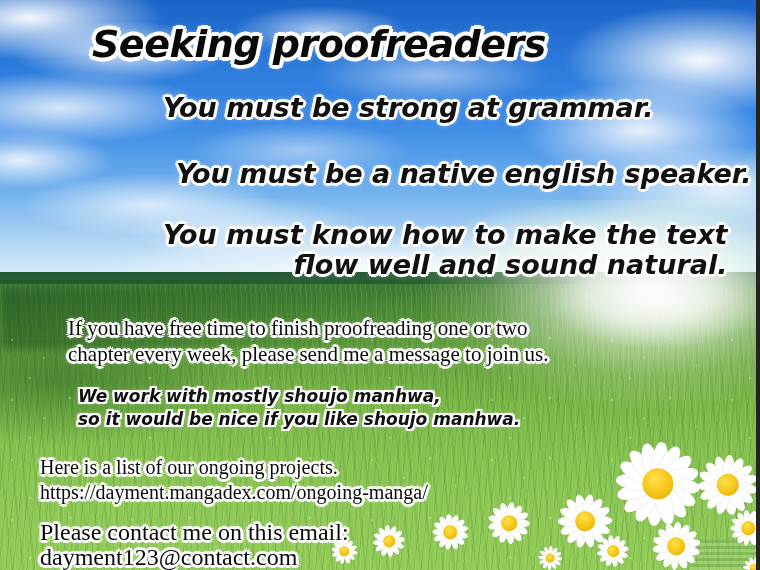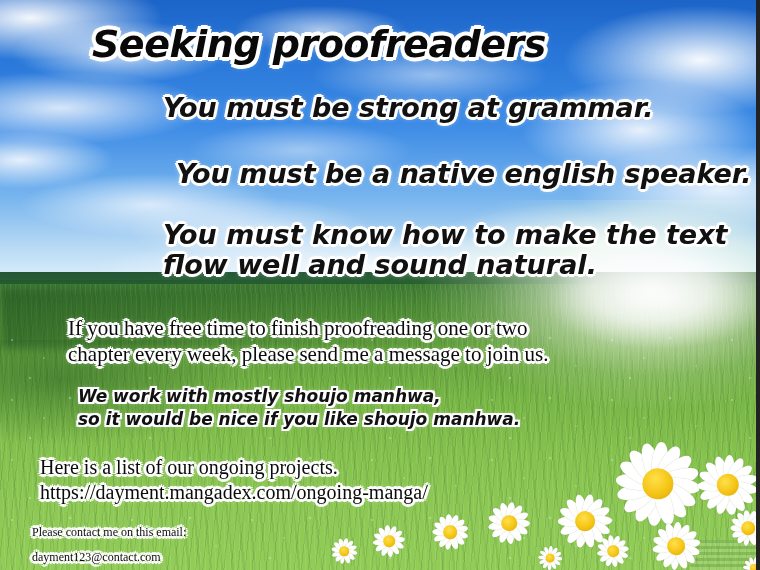--- a/index.html
+++ b/index.html
@@ -174,21 +174,21 @@
     font-style: italic;
     color: #111;
     text-shadow:
       2px 0 0 #fff, -2px 0 0 #fff, 0 2px 0 #fff, 0 -2px 0 #fff,
       2px 2px 0 #fff, -2px 2px 0 #fff, 2px -2px 0 #fff, -2px -2px 0 #fff,
       3px 0 0 #fff, -3px 0 0 #fff, 0 3px 0 #fff, 0 -3px 0 #fff,
       0 0 6px rgba(255,255,255,.95);
   }
   .req1 { left: 163px; top: 92px; }
   .req2 { left: 176px; top: 158px; }
-  .req3 { left: 163px; top: 220px; line-height: 30px; text-align: left; }
+  .req3 { left: 163px; top: 220px; line-height: 30px; text-align: right; }
 
   .para {
     font-family: "Liberation Serif", serif;
     font-size: 21px;
     line-height: 26px;
     color: #0b0b0b;
     text-shadow:
       2px 0 0 #fff, -2px 0 0 #fff, 0 2px 0 #fff, 0 -2px 0 #fff,
       2px 2px 0 #fff, -2px 2px 0 #fff, 2px -2px 0 #fff, -2px -2px 0 #fff,
       3px 0 0 #fff, -3px 0 0 #fff, 0 3px 0 #fff, 0 -3px 0 #fff,
@@ -204,21 +204,21 @@
     line-height: 23px;
     color: #111;
     left: 78px; top: 385px;
     text-shadow:
       2px 0 0 #fff, -2px 0 0 #fff, 0 2px 0 #fff, 0 -2px 0 #fff,
       2px 2px 0 #fff, -2px 2px 0 #fff, 2px -2px 0 #fff, -2px -2px 0 #fff,
       0 0 5px rgba(255,255,255,.95);
   }
 
   .projects { left: 40px; top: 455px; font-size: 20px; line-height: 25px; }
-  .contact  { left: 32px; top: 520px; font-size: 12px; line-height: 25px; }
+  .contact  { left: 40px; top: 520px; font-size: 24px; line-height: 25px; }
 </style>
 </head>
 <body>
 
 <div id="poster">
 
   <div class="layer sky"></div>
   <div class="layer clouds"></div>
   <div class="layer treeline"></div>
   <div class="layer treeline-right"></div>

